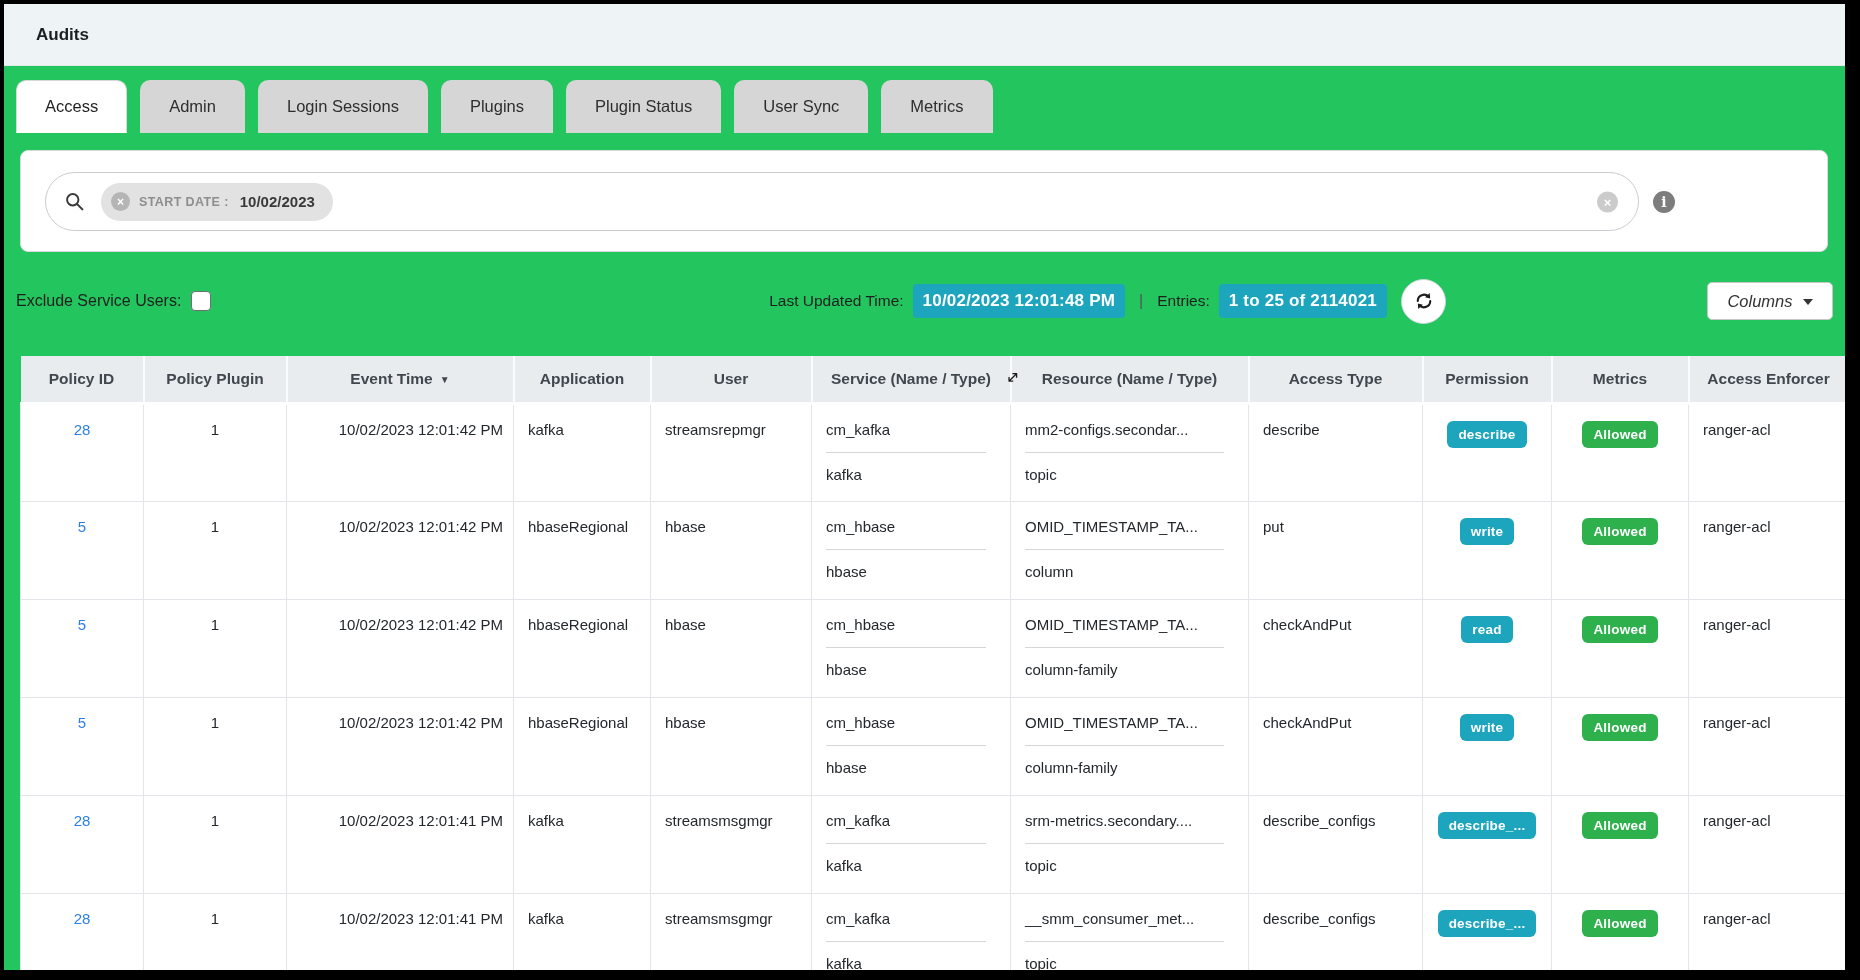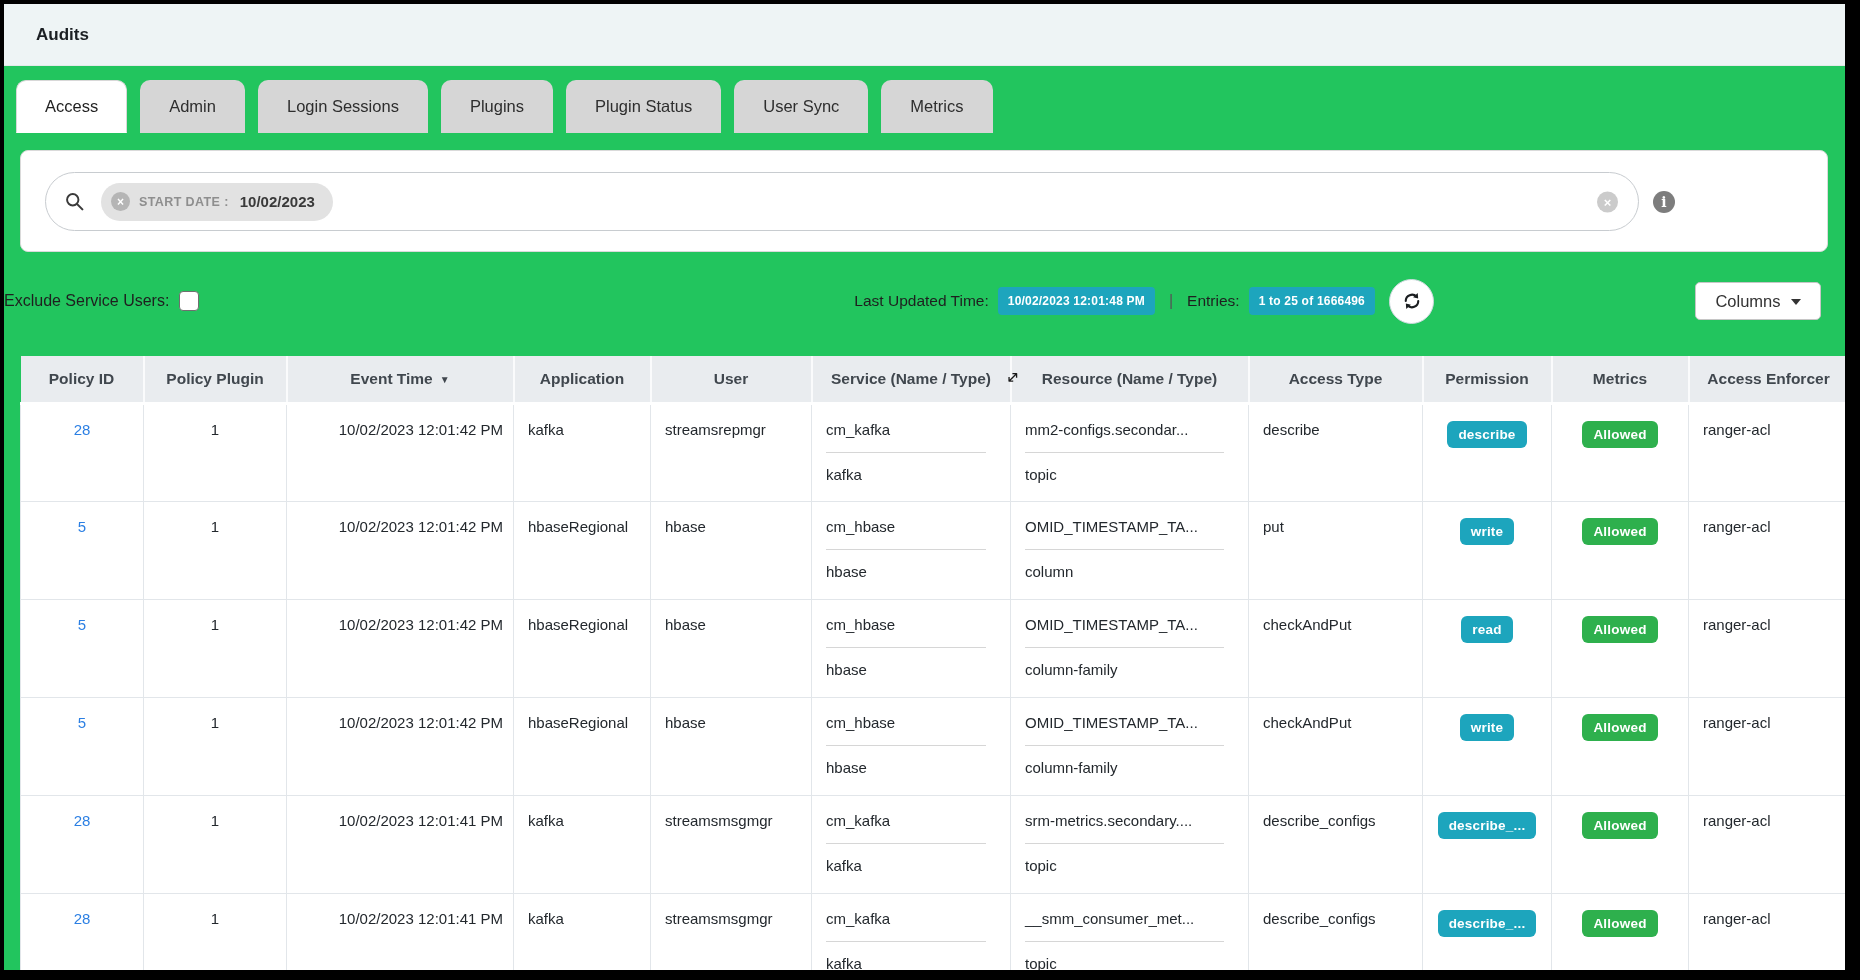--- a/index.html
+++ b/index.html
@@ -76,47 +76,47 @@
   }
   .info-icon {
     position: absolute; right: 152px; top: 40px;
     width: 22px; height: 22px; border-radius: 50%;
     background: #7d7d7d; color: #fff;
     font-family: "DejaVu Serif", serif; font-weight: bold; font-size: 14px;
     display: flex; align-items: center; justify-content: center; cursor: pointer;
   }
   
   .meta {
-    position: absolute; left: 0; top: 274px;
+    position: absolute; left: 12px; top: 274px;
     width: 1817px; height: 46px;
     display: flex; align-items: center;
     font-size: 16px; color: #1f1f1f;
   }
   .exclude-group { display: flex; align-items: center; gap: 10px; }
   .exclude-group input[type=checkbox] {
     appearance: none; width: 20px; height: 20px;
     border: 1.6px solid #6f6f6f; border-radius: 4px; background: #fff; cursor: pointer;
   }
   .meta-right { margin-left: auto; display: flex; align-items: center; gap: 9px; font-size: 15.5px; }
   .badge-teal {
     background: var(--teal); color: #fff; font-weight: bold;
-    font-size: 12px; padding: 7px 10px; border-radius: 4px; letter-spacing: .2px;
+    font-size: 17px; padding: 7px 10px; border-radius: 4px; letter-spacing: .2px;
     white-space: nowrap;
   }
   .sep { color: #555; margin: 0 5px; font-size: 16px; }
   .refresh-btn {
     width: 45px; height: 45px; border: 1px solid #ccd9dd; border-radius: 50%;
     background: #fff; display: flex; align-items: center; justify-content: center;
     margin-left: 5px; cursor: pointer;
   }
   .columns-btn {
     margin-left: 252px; width: 126px; height: 38px;
     border: 1px solid #c6c6c6; border-radius: 5px; background: #fff;
     font-size: 16.5px; color: #333;
-    display: flex; align-items: center; justify-content: center; gap: 10px; cursor: pointer;
+    display: flex; align-items: center; justify-content: center; gap: 10px; cursor: pointer; font-style: italic;
   }
   .caret-down {
     width: 0; height: 0; border-left: 5px solid transparent;
     border-right: 5px solid transparent; border-top: 6px solid #333;
     display: inline-block; margin-top: 2px;
   }
   
   .tablewrap { position: absolute; left: 16px; top: 332px; width: 1825px; overflow: hidden; margin-top: 20px; }
   table { border-collapse: collapse; table-layout: fixed; width: 1828px; }
   thead th {
@@ -191,21 +191,21 @@
   <div class="meta">
     <div class="exclude-group">
       <span>Exclude Service Users:</span>
       <input type="checkbox" id="exclude-cb" style="">
     </div>
     <div class="meta-right">
       <span>Last Updated Time:</span>
       <span class="badge-teal">10/02/2023 12:01:48 PM</span>
       <span class="sep">|</span>
       <span>Entries:</span>
-      <span class="badge-teal">1 to 25 of 1666496</span>
+      <span class="badge-teal">1 to 25 of 2114021</span>
       <button class="refresh-btn">
         <span style="display:inline-flex;">
           <svg width="20" height="20" viewBox="0 0 24 24" fill="none">
             <path d="M4.5 12a7.5 7.5 0 0 1 13-5.1" stroke="#1b1e21" stroke-width="2.5" stroke-linecap="round"></path>
             <polygon points="18.9,2.4 19.4,9 13.3,7.4" fill="#1b1e21"></polygon>
             <path d="M19.5 12a7.5 7.5 0 0 1-13 5.1" stroke="#1b1e21" stroke-width="2.5" stroke-linecap="round"></path>
             <polygon points="5.1,21.6 4.6,15 10.7,16.6" fill="#1b1e21"></polygon>
           </svg>
         </span>
       </button>

